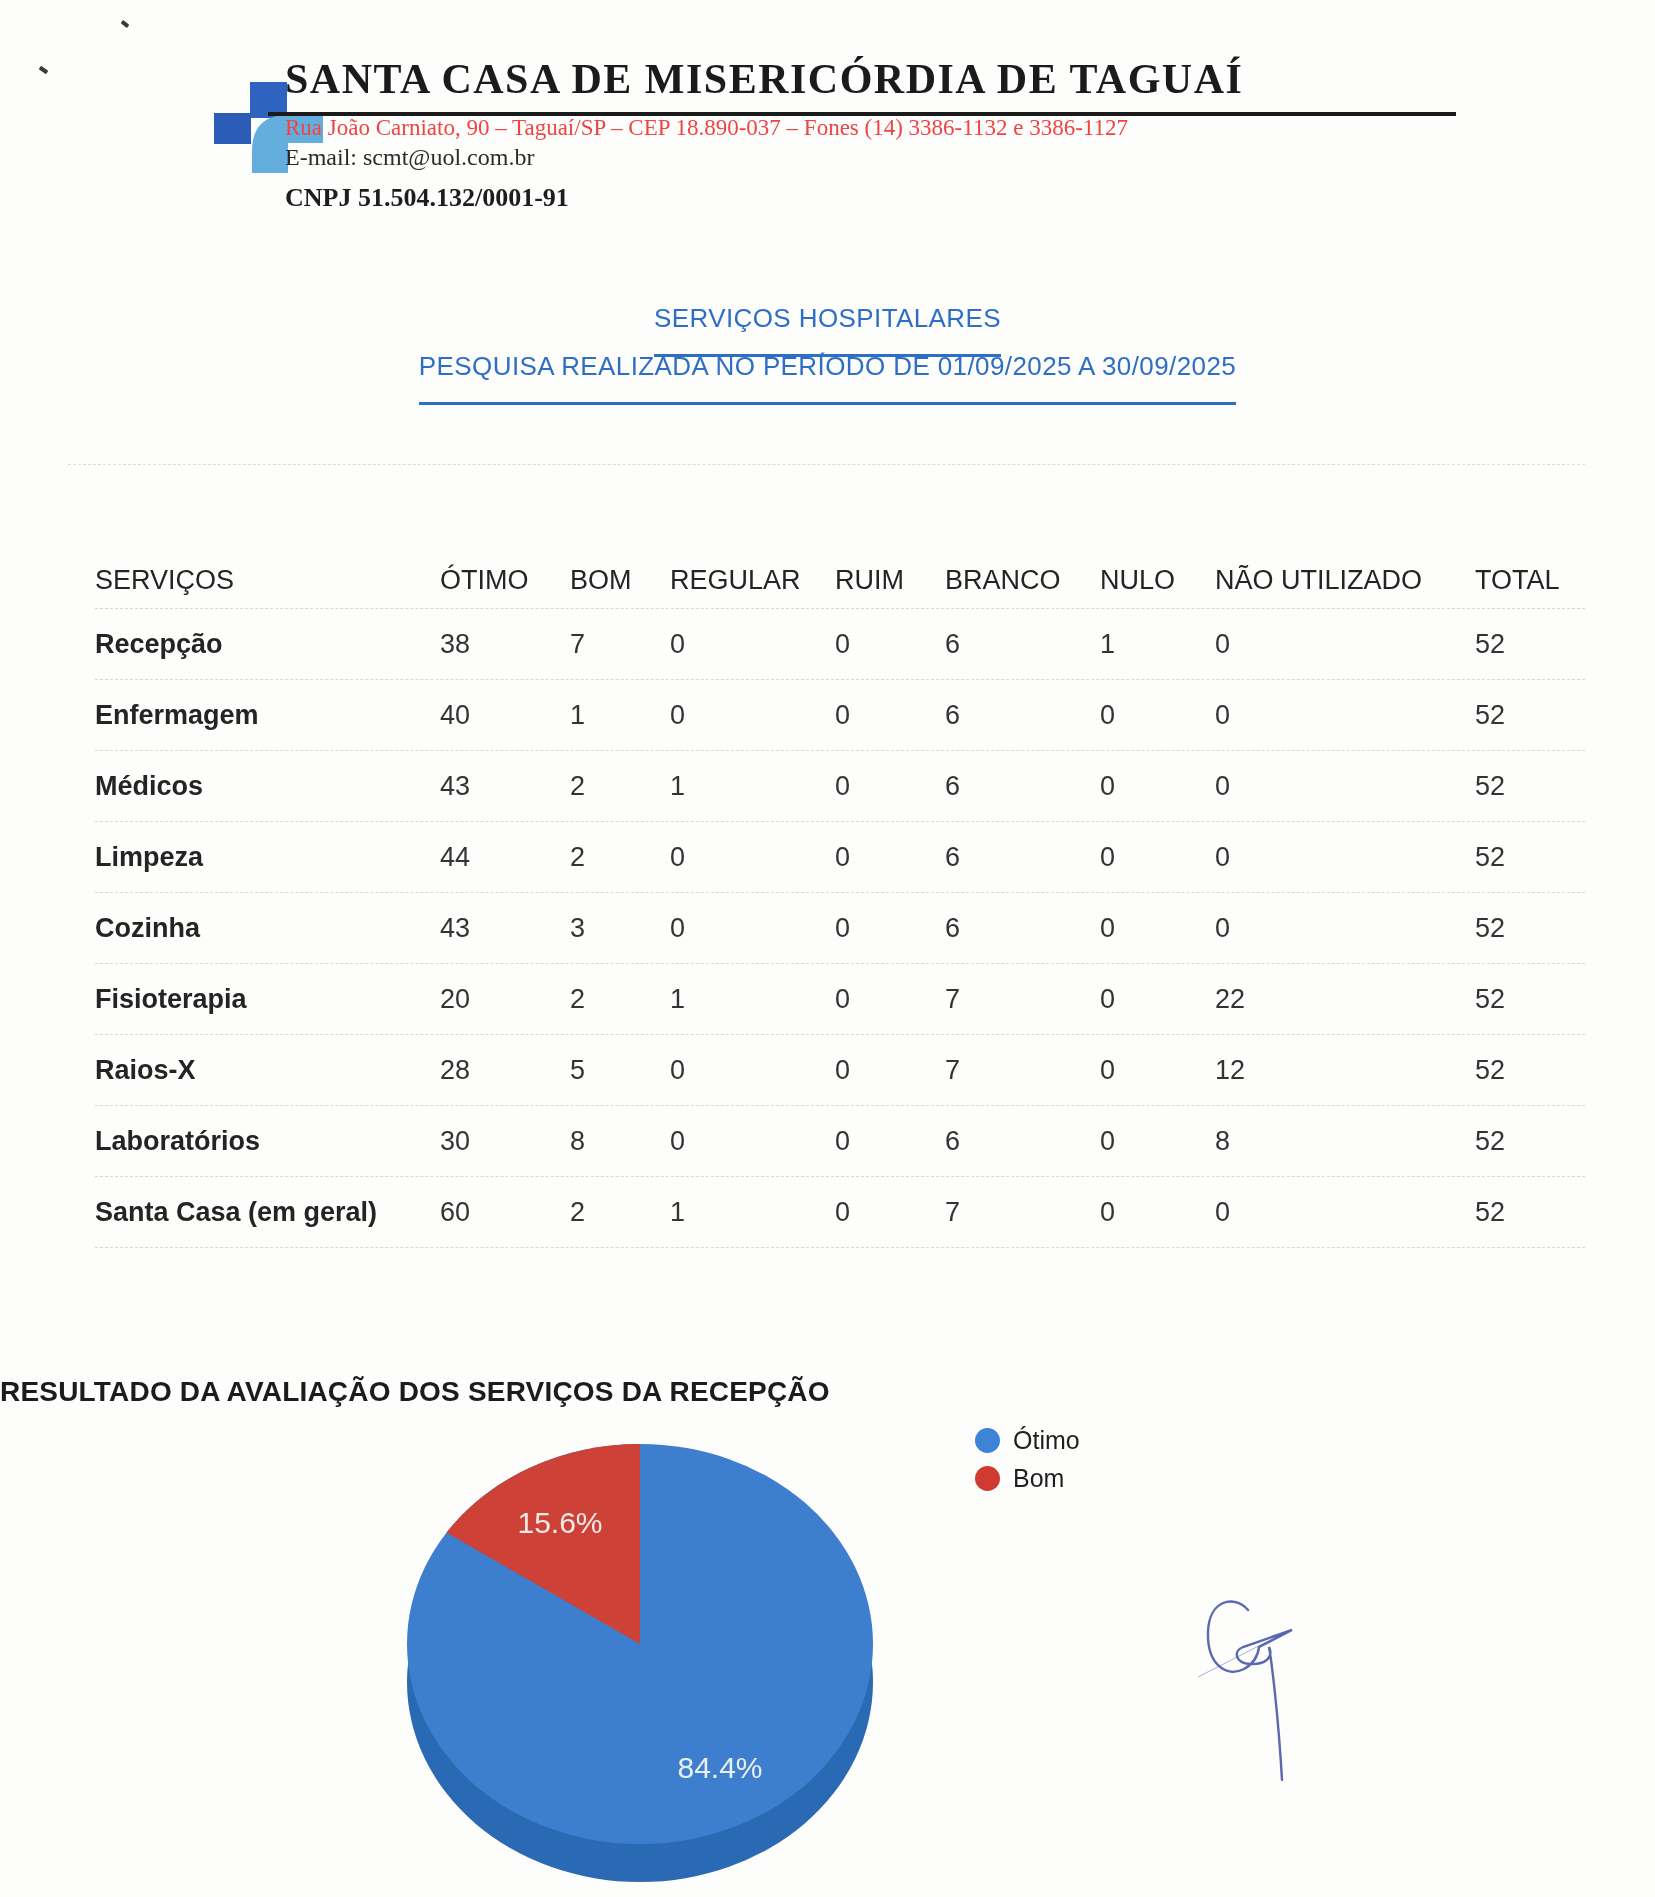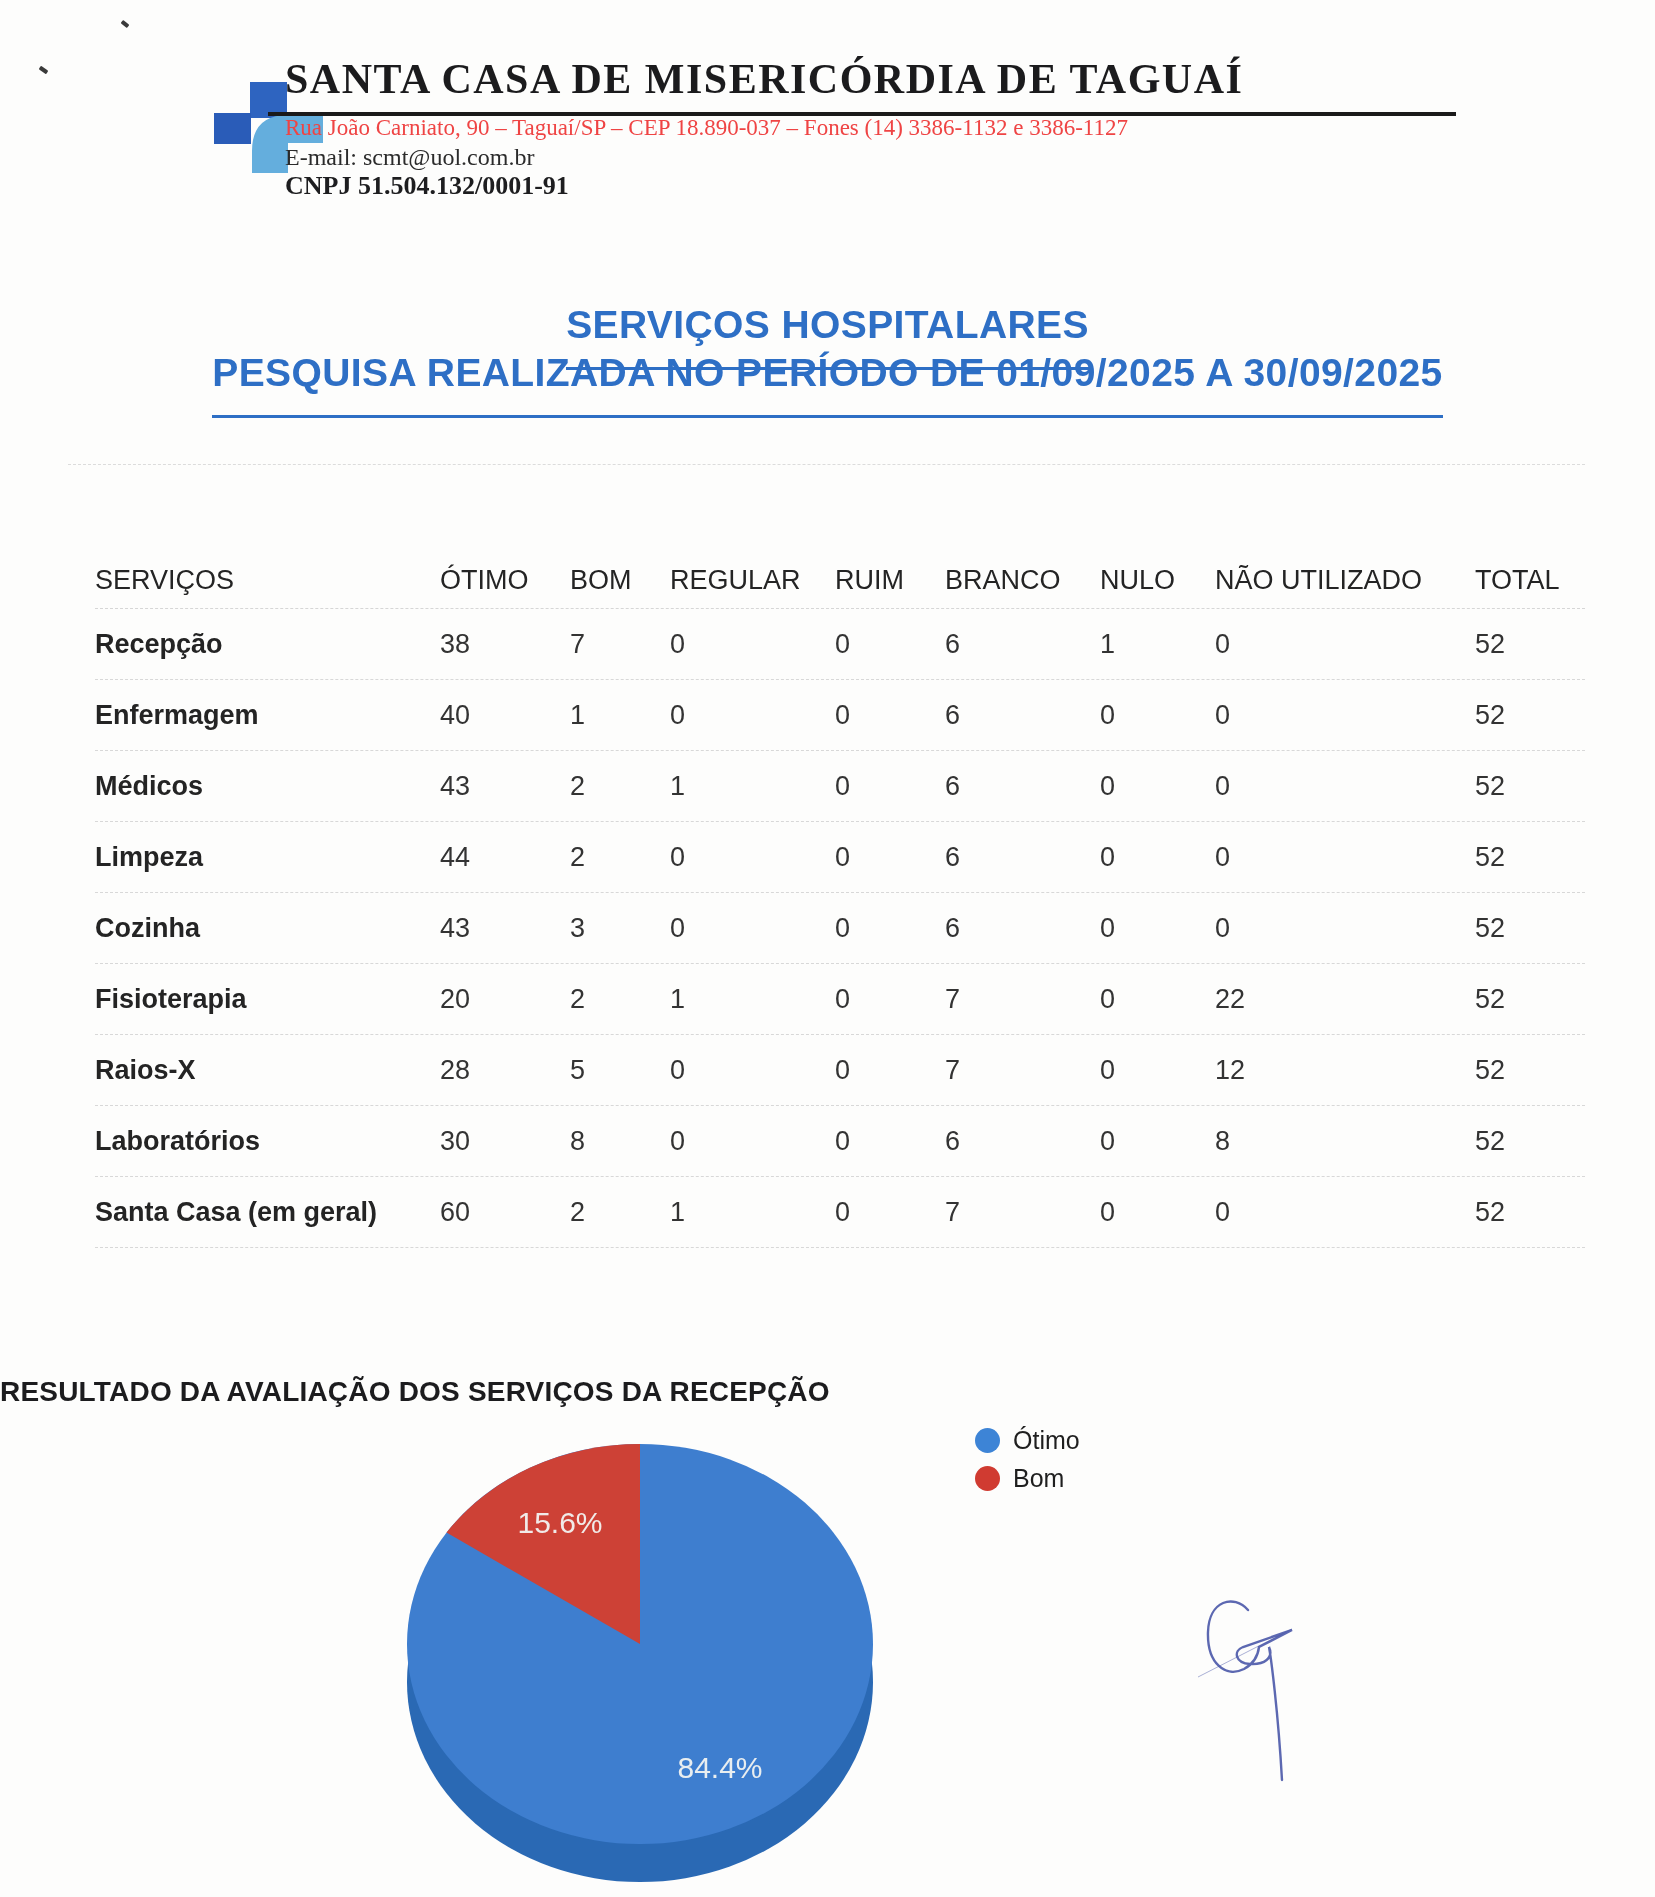--- a/index.html
+++ b/index.html
@@ -19,28 +19,28 @@
     position:absolute; left:285px; top:55px; width:1200px; 
     font-family:"Liberation Serif", serif; color:#1d1d1f;
   }
   .org-name {
     margin:0; font-size:42px; font-weight:bold; letter-spacing:1.5px;
     line-height:1.18; white-space:nowrap; color:#1b1b1d;
   }
   .org-underline { position:absolute; left:268px; top:112px; width:1188px; height:4px; background:#1a1a1a; }
   .org-address { margin:10px 0 0 0; font-size:23px; color:#ef4444; white-space:nowrap; }
   .org-email { margin:3px 0 0 0; font-size:24px; color:#2b2b2b; }
-  .org-cnpj { margin:0 0 0 0; font-size:26px; font-weight:bold; color:#1d1d1f; }
+  .org-cnpj { margin:12px 0 0 0; font-size:26px; font-weight:bold; color:#1d1d1f; }
 
   
   .doc-title { position:absolute; left:0; width:1655px; text-align:center; }
   #doc-title-1 { top:303px; }
   #doc-title-2 { top:351px; }
   .doc-title span {
-    display:inline-block; font-size:39px; font-weight:bold; letter-spacing:0.4px;
+    display:inline-block; font-size:26px; font-weight:normal; letter-spacing:0.4px;
     color:#2e6fc5; border-bottom:3px solid #2e6fc5; padding-bottom:20px; white-space:nowrap;
   }
   .scan-rule { position:absolute; top:464px; left:68px; width:1517px; height:0; border-top:1px dashed #dcdcdc; }
 
   
   .table { position:absolute; left:95px; top:552px; width:1490px; }
   .thead, .trow {
     display:grid;
     grid-template-columns:345px 130px 100px 165px 110px 155px 115px 260px 110px;
     align-items:center;

